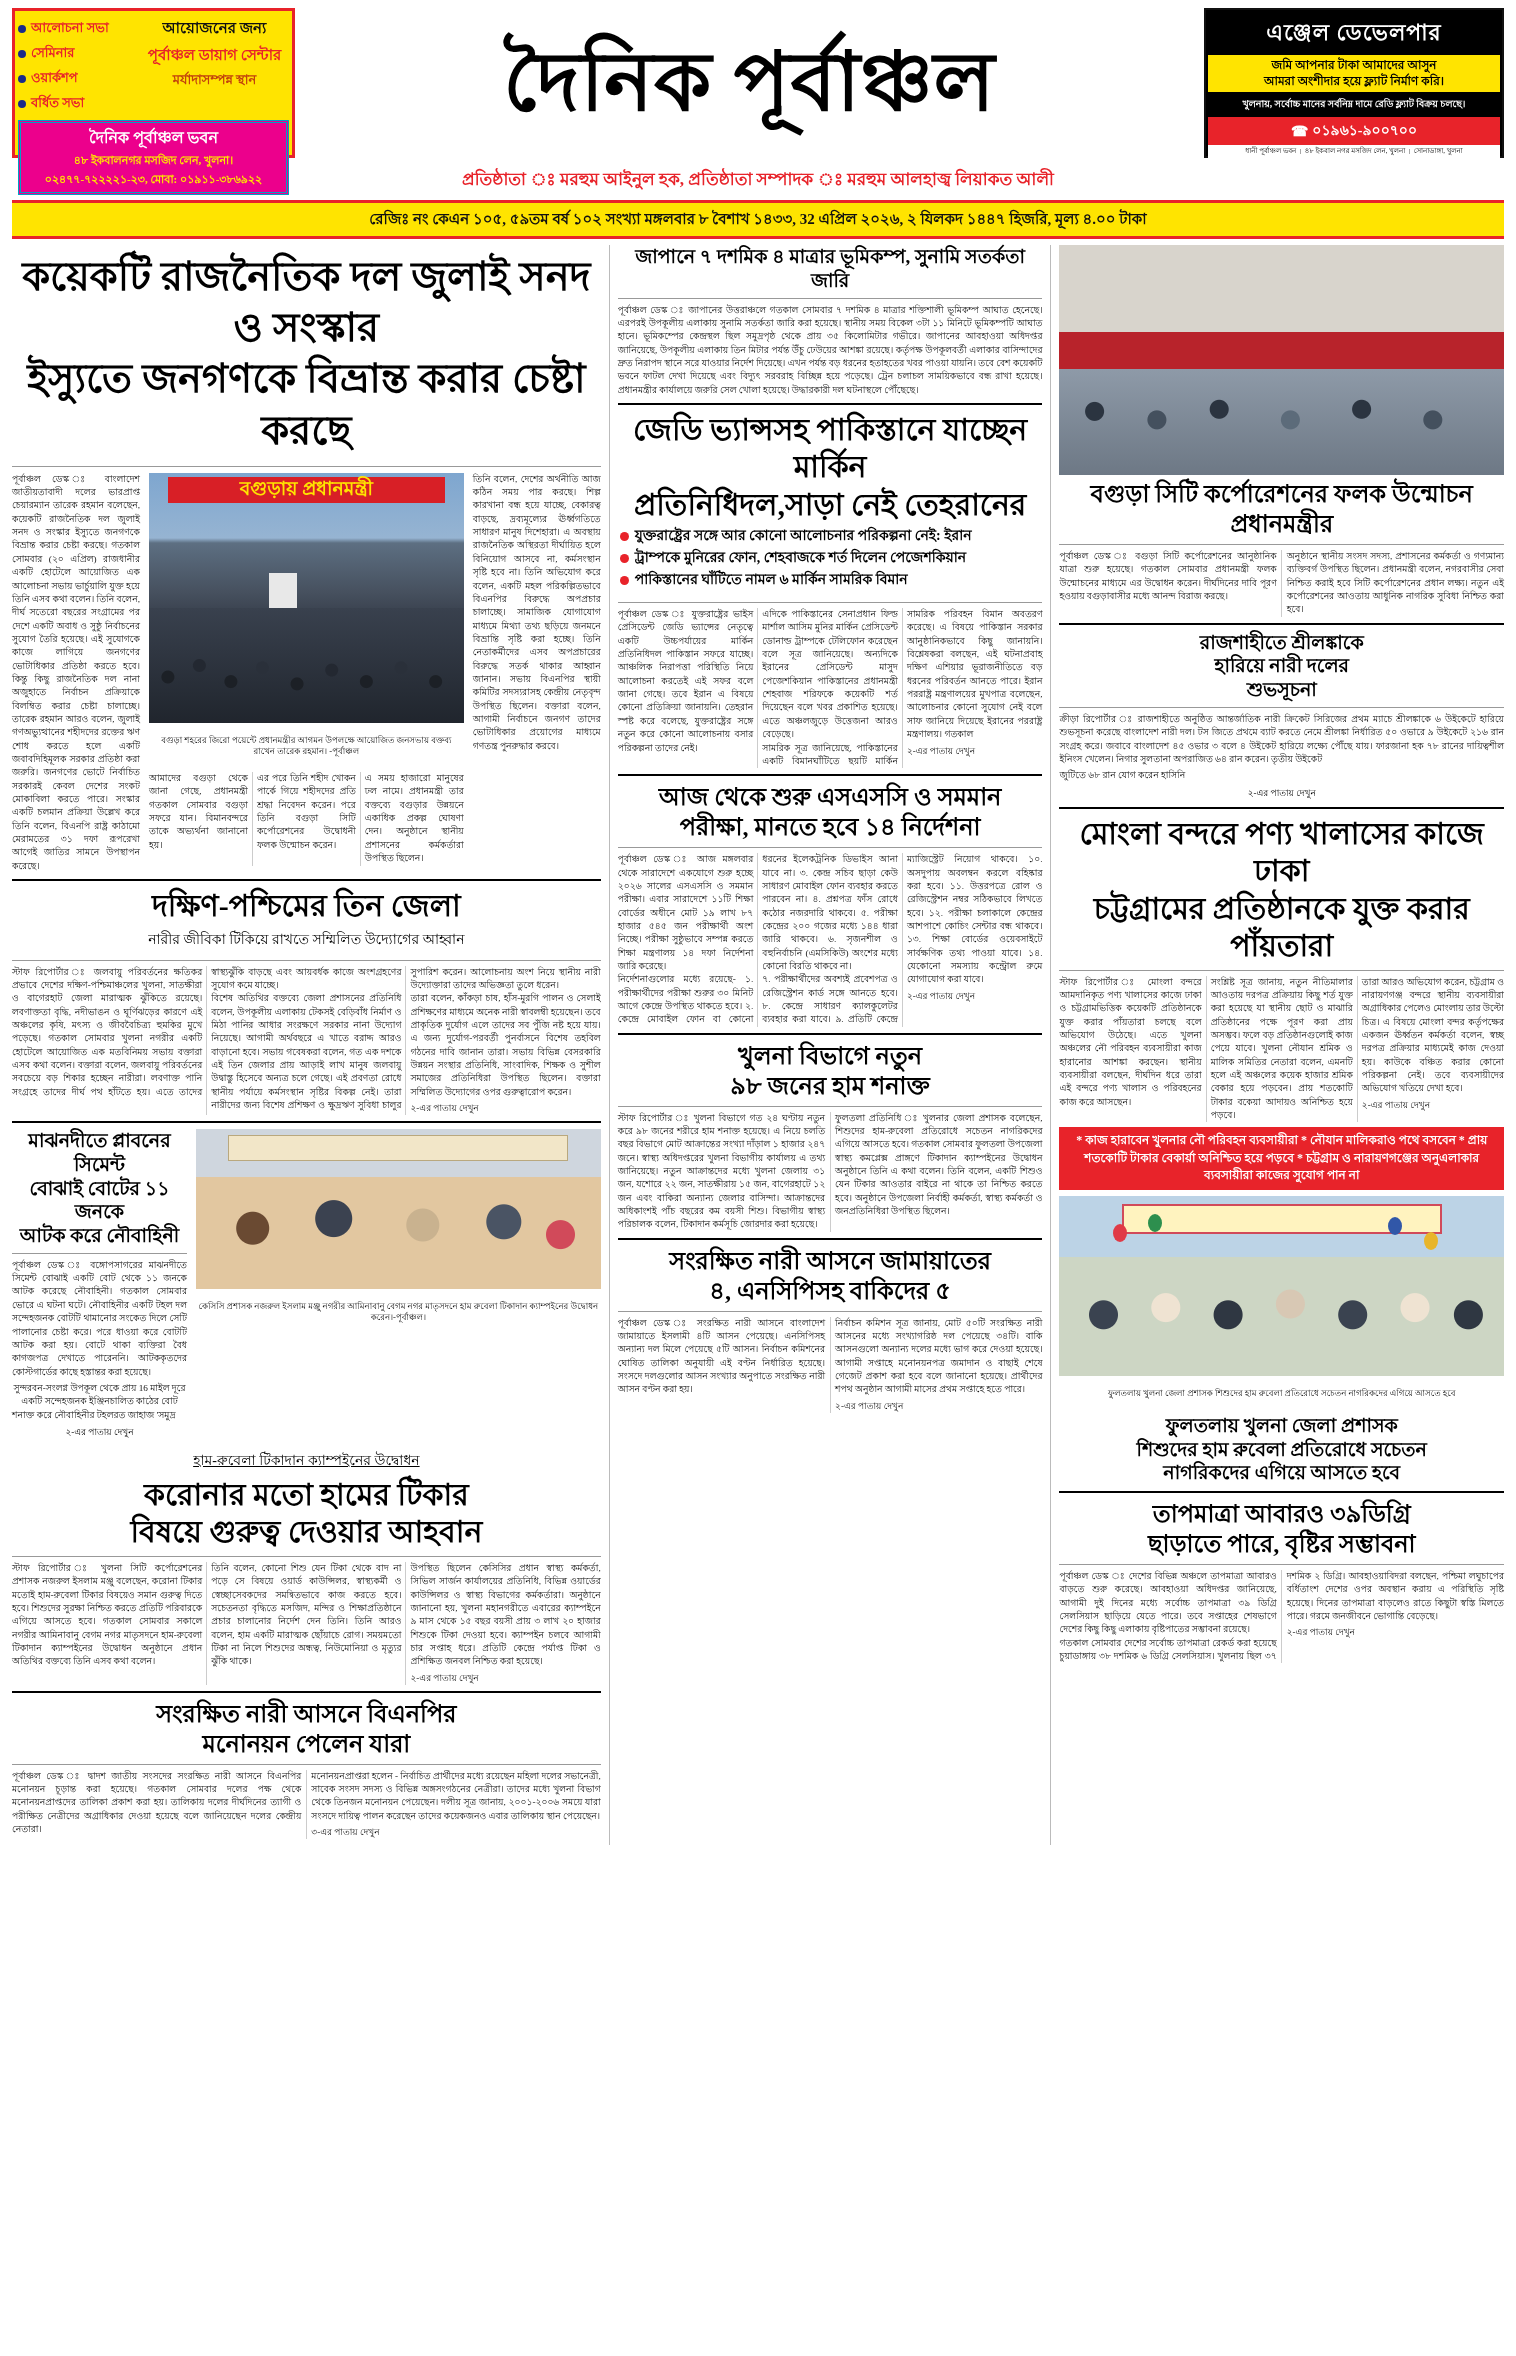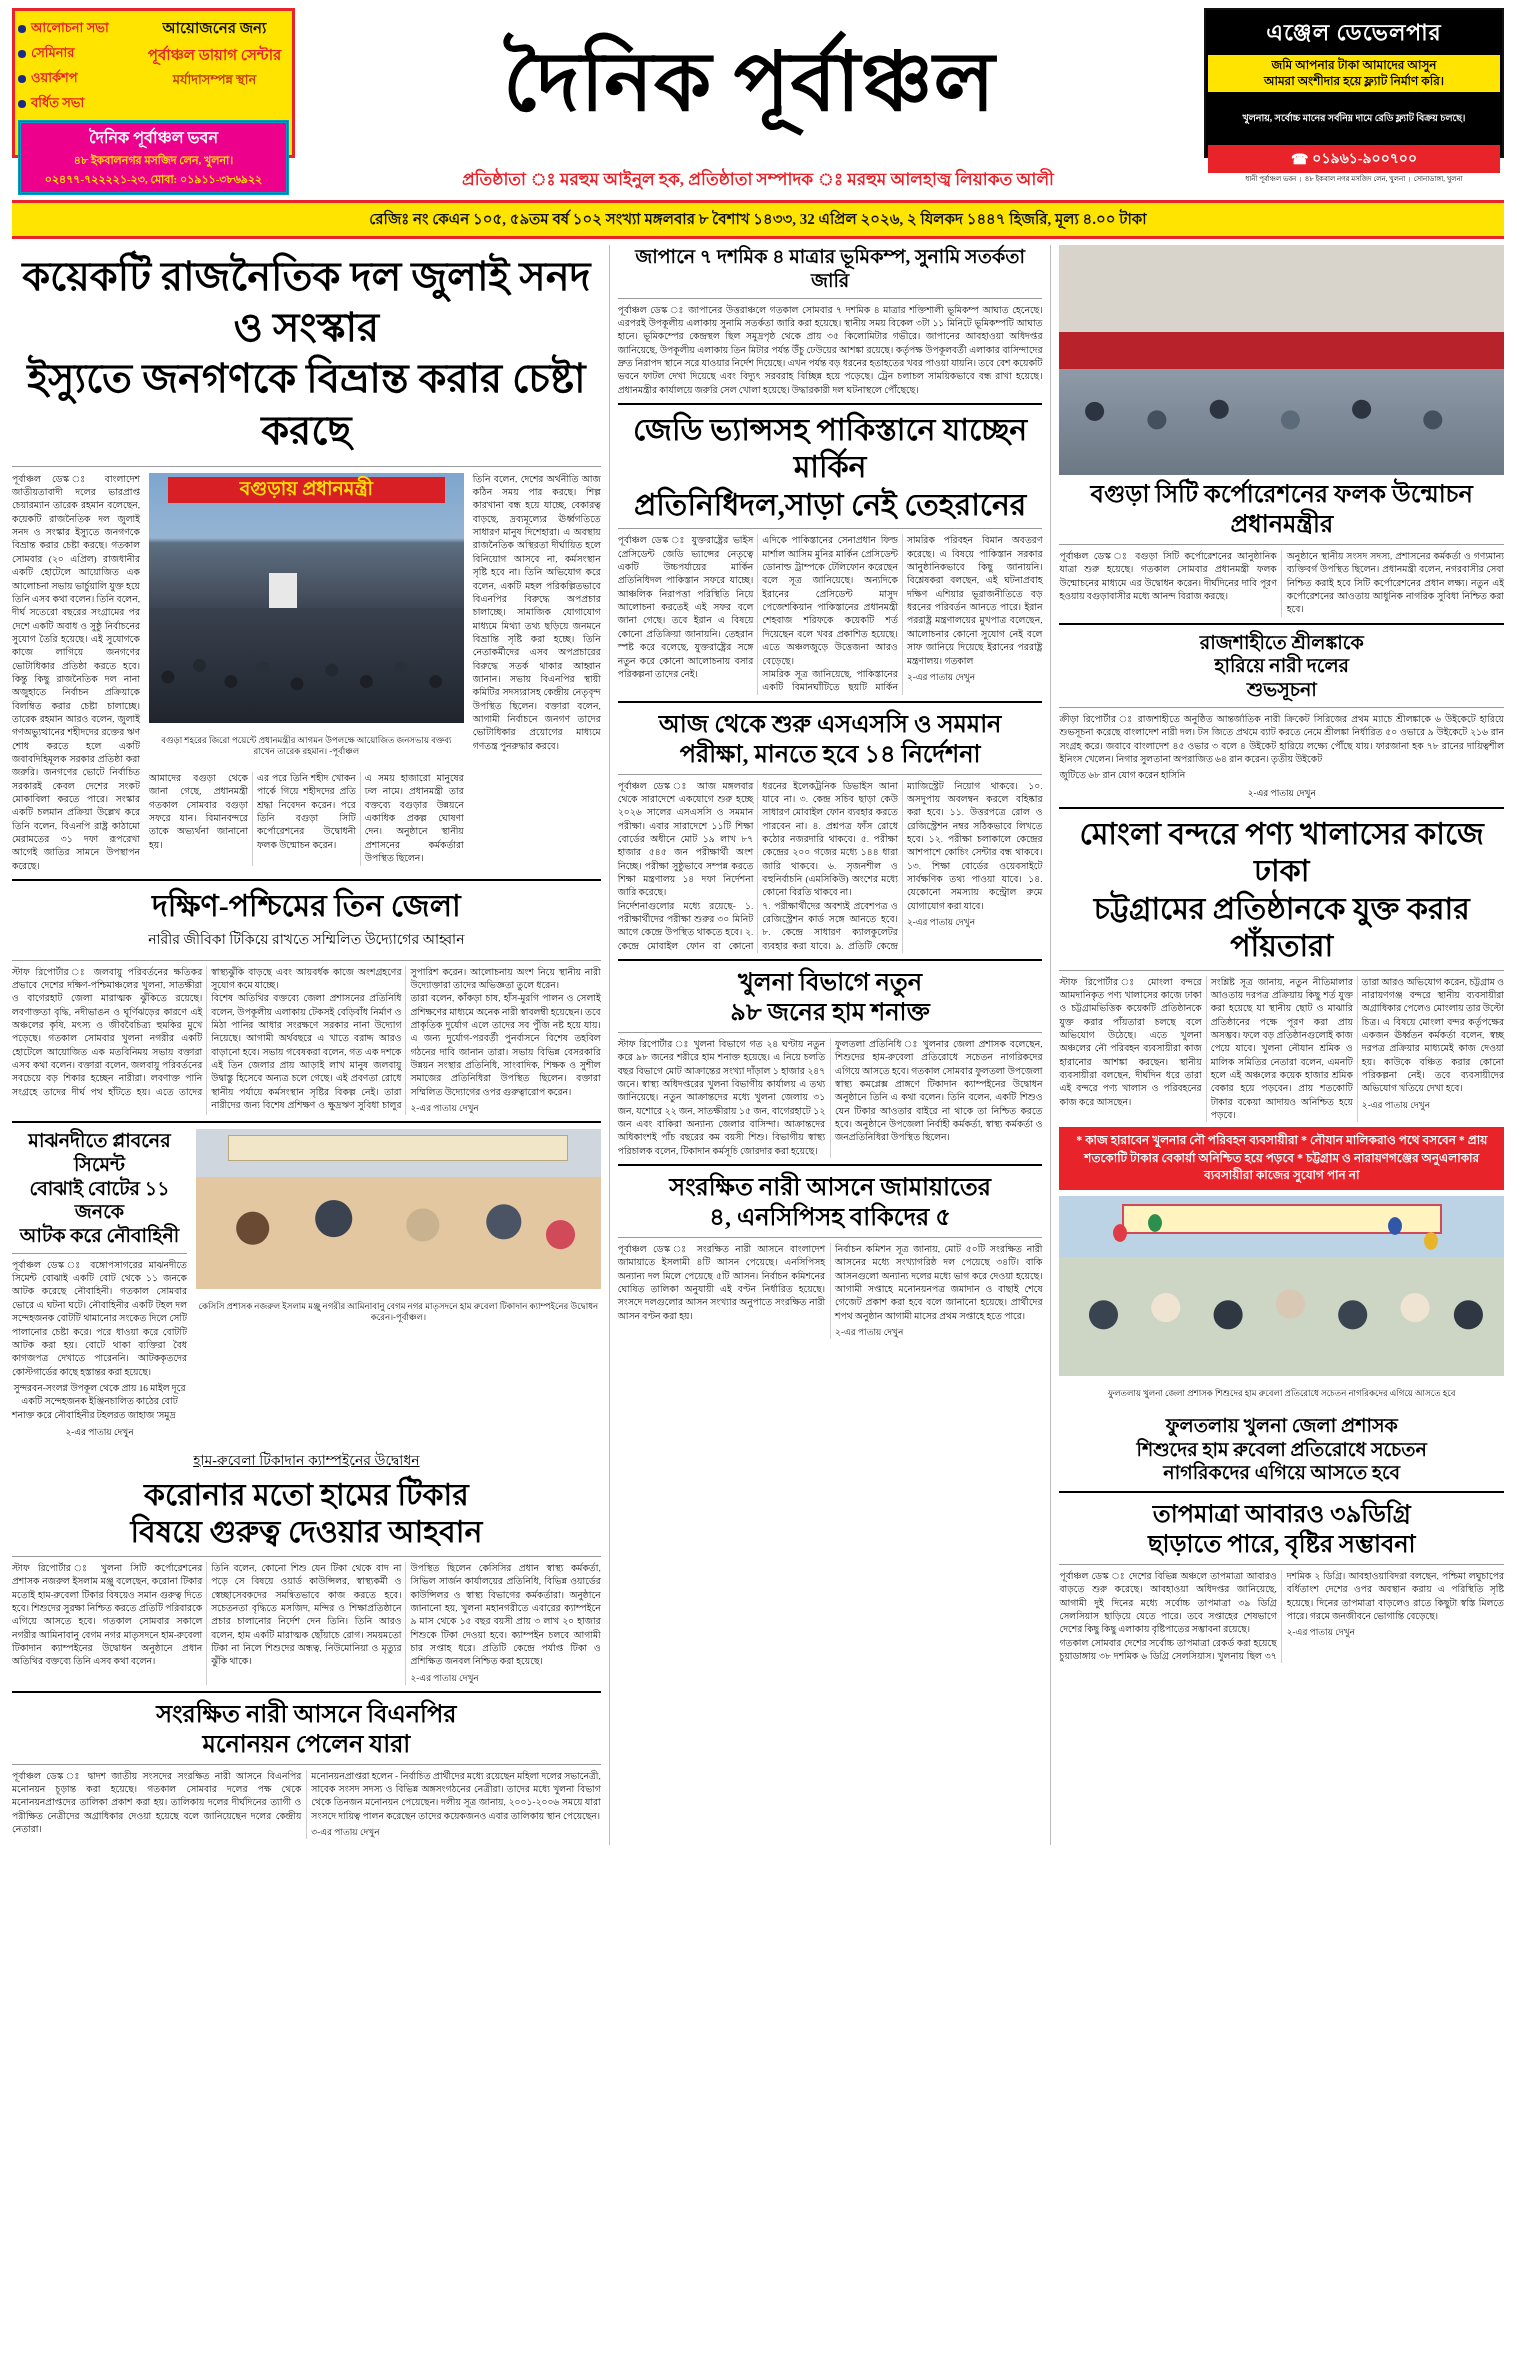--- a/index.html
+++ b/index.html
@@ -51,21 +51,21 @@
     display: flex; flex-direction: column; padding: 2px;
   }
   .ar-title {
     color: #fff; font-size: 22px; font-weight: bold; text-align: center;
     letter-spacing: 1px; padding: 3px 0;
   }
   .ar-yellow {
     background: #ffe400; color: #000; font-size: 12px; font-weight: bold;
     text-align: center; padding: 3px 2px; line-height: 1.3;
   }
-  .ar-black { color: #fff; font-size: 9.5px; text-align: center; padding: 19px 1px; font-weight:bold; }
+  .ar-black { color: #fff; font-size: 9.5px; text-align: center; padding: 5px 1px; font-weight:bold; }
   .ar-red {
     background: #e8232a; color: #fff; font-size: 14px; font-weight: bold;
     text-align: center; padding: 2px; display:flex; align-items:center; justify-content:center; gap:4px;
   }
   .ar-foot { background:#fff; color:#000; font-size:7px; text-align:center; padding:2px 1px; line-height:1.25; }
 
   
   .founder-bar {
     text-align: center; color: #e8232a; font-size: 17px; font-weight: bold;
     padding: 8px 0 6px;
@@ -382,20 +382,31 @@
         <div class="bt">পূর্বাঞ্চল ডেস্ক ঃ জাপানের উত্তরাঞ্চলে গতকাল সোমবার ৭ দশমিক ৪ মাত্রার শক্তিশালী ভূমিকম্প আঘাত হেনেছে। এরপরই উপকূলীয় এলাকায় সুনামি সতর্কতা জারি করা হয়েছে। স্থানীয় সময় বিকেল ৩টা ১১ মিনিটে ভূমিকম্পটি আঘাত হানে। ভূমিকম্পের কেন্দ্রস্থল ছিল সমুদ্রপৃষ্ঠ থেকে প্রায় ৩৫ কিলোমিটার গভীরে। জাপানের আবহাওয়া অধিদপ্তর জানিয়েছে, উপকূলীয় এলাকায় তিন মিটার পর্যন্ত উঁচু ঢেউয়ের আশঙ্কা রয়েছে। কর্তৃপক্ষ উপকূলবর্তী এলাকার বাসিন্দাদের দ্রুত নিরাপদ স্থানে সরে যাওয়ার নির্দেশ দিয়েছে। এখন পর্যন্ত বড় ধরনের হতাহতের খবর পাওয়া যায়নি। তবে বেশ কয়েকটি ভবনে ফাটল দেখা দিয়েছে এবং বিদ্যুৎ সরবরাহ বিচ্ছিন্ন হয়ে পড়েছে। ট্রেন চলাচল সাময়িকভাবে বন্ধ রাখা হয়েছে। প্রধানমন্ত্রীর কার্যালয়ে জরুরি সেল খোলা হয়েছে। উদ্ধারকারী দল ঘটনাস্থলে পৌঁছেছে।</div>
       </div>
 
       <div class="rule-thick"></div>
 
       <div class="sec">
         <div class="hl-big">
           <div>জেডি ভ্যান্সসহ পাকিস্তানে যাচ্ছেন মার্কিন</div>
           <div>প্রতিনিধিদল,সাড়া নেই তেহরানের</div>
         </div>
+        <ul class="bullets-hl">
+          <li>
+              <span>যুক্তরাষ্ট্রের সঙ্গে আর কোনো আলোচনার পরিকল্পনা নেই: ইরান</span>
+            </li>
+          <li>
+              <span>ট্রাম্পকে মুনিরের ফোন, শেহবাজকে শর্ত দিলেন পেজেশকিয়ান</span>
+            </li>
+          <li>
+              <span>পাকিস্তানের ঘাঁটিতে নামল ৬ মার্কিন সামরিক বিমান</span>
+            </li>
+        </ul>
         <div class="rule-thin"></div>
         <div class="body3">
           <div class="bt">পূর্বাঞ্চল ডেস্ক ঃ যুক্তরাষ্ট্রের ভাইস প্রেসিডেন্ট জেডি ভ্যান্সের নেতৃত্বে একটি উচ্চপর্যায়ের মার্কিন প্রতিনিধিদল পাকিস্তান সফরে যাচ্ছে। আঞ্চলিক নিরাপত্তা পরিস্থিতি নিয়ে আলোচনা করতেই এই সফর বলে জানা গেছে। তবে ইরান এ বিষয়ে কোনো প্রতিক্রিয়া জানায়নি। তেহরান স্পষ্ট করে বলেছে, যুক্তরাষ্ট্রের সঙ্গে নতুন করে কোনো আলোচনায় বসার পরিকল্পনা তাদের নেই।</div>
           <div class="bt">এদিকে পাকিস্তানের সেনাপ্রধান ফিল্ড মার্শাল আসিম মুনির মার্কিন প্রেসিডেন্ট ডোনাল্ড ট্রাম্পকে টেলিফোন করেছেন বলে সূত্র জানিয়েছে। অন্যদিকে ইরানের প্রেসিডেন্ট মাসুদ পেজেশকিয়ান পাকিস্তানের প্রধানমন্ত্রী শেহবাজ শরিফকে কয়েকটি শর্ত দিয়েছেন বলে খবর প্রকাশিত হয়েছে। এতে অঞ্চলজুড়ে উত্তেজনা আরও বেড়েছে।</div>
           <div class="bt">
             <span>সামরিক সূত্র জানিয়েছে, পাকিস্তানের একটি বিমানঘাঁটিতে ছয়টি মার্কিন সামরিক পরিবহন বিমান অবতরণ করেছে। এ বিষয়ে পাকিস্তান সরকার আনুষ্ঠানিকভাবে কিছু জানায়নি। বিশ্লেষকরা বলছেন, এই ঘটনাপ্রবাহ দক্ষিণ এশিয়ার ভূরাজনীতিতে বড় ধরনের পরিবর্তন আনতে পারে। ইরান পররাষ্ট্র মন্ত্রণালয়ের মুখপাত্র বলেছেন, আলোচনার কোনো সুযোগ নেই বলে সাফ জানিয়ে দিয়েছে ইরানের পররাষ্ট্র মন্ত্রণালয়। গতকাল</span>
             <span class="cont">২-এর পাতায় দেখুন</span>
           </div>
         </div>
       </div>

